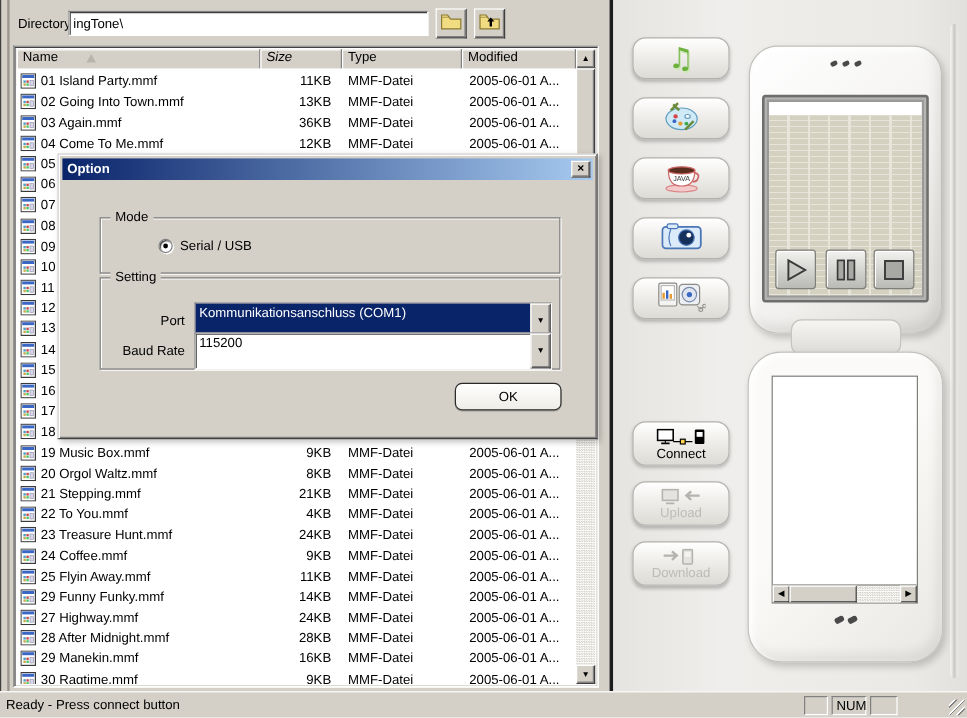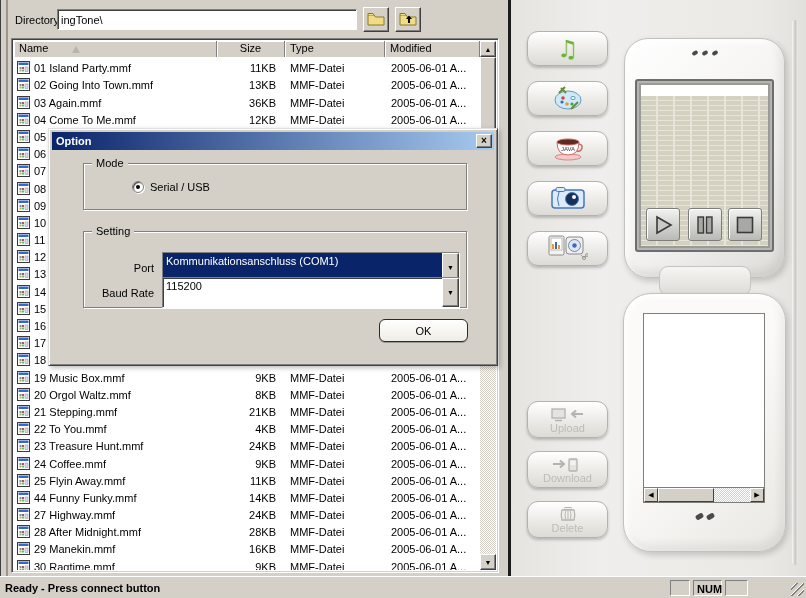--- a/index.html
+++ b/index.html
@@ -20,21 +20,21 @@
     border-top:1px solid #fff; border-left:1px solid #fff; border-bottom:1px solid #404040; border-right:1px solid #404040;
     box-shadow: inset -1px -1px 0 #808080; display:flex; align-items:center; justify-content:center; }
   .tool-btn.b1 { left:354px; } .tool-btn.b2 { left:386px; }
 
   .list-box { position:absolute; left:10px; top:38px; width:488px; height:535px; background:#fff;
     border-top:1px solid #808080; border-left:1px solid #808080; border-bottom:1px solid #fff; border-right:1px solid #fff;
     box-shadow: inset 1px 1px 0 #404040, inset -1px -1px 0 #d4d0c8; }
   .list-head { position:absolute; left:2px; top:2px; right:18px; height:16px; display:flex; background:#d4d0c8; }
   .hcell { height:30px; background:#d4d0c8; border-right:1px solid #808080; border-bottom:1px solid #808080;
     box-shadow: inset 1px 1px 0 #fff; padding:1px 5px 0 5px; white-space:nowrap; overflow:hidden; }
-  .h-name { width:203px; } .h-size { width:68px; text-align:center; } .h-type { width:100px; } .h-mod { flex:1; }
+  .h-name { width:203px; } .h-size { width:68px; text-align:left;font-style:italic; } .h-type { width:100px; } .h-mod { flex:1; }
   .sort-tri { display:inline-block; margin-left:24px; width:0; height:0; border-left:4px solid transparent; border-right:4px solid transparent; border-bottom:7px solid #b8b4aa; position:relative; top:1px; }
 
   .rows { position:absolute; left:2px; top:18px; right:18px; bottom:2px; overflow:hidden; background:#fff; }
   .row { height:17.2px; display:flex; align-items:flex-end; white-space:nowrap; }
   .ficon { width:13px; height:13px; margin:0 4px 0 3px; flex:0 0 13px; }
   .c-name { width:182px; overflow:hidden; } .c-size { width:69px; text-align:right; padding-right:9px; }
   .c-type { width:100px; padding-left:5px; } .c-mod { flex:1; padding-left:6px; }
 
   .vscroll { position:absolute; top:2px; right:2px; width:16px; bottom:2px;
     background:#fff; background-image: conic-gradient(#d4d0c8 25%, transparent 0 50%, #d4d0c8 0 75%, transparent 0); background-size:2px 2px; }
@@ -100,21 +100,21 @@
   
   .dialog { position:absolute; left:48px; top:128px; width:450px; height:238px; background:#d4d0c8; z-index:20;
     border:1px solid; border-color:#dfdfdf #404040 #404040 #dfdfdf; box-shadow: inset 1px 1px 0 #fff, inset -1px -1px 0 #808080, 2px 2px 5px rgba(0,0,0,.25); }
   .titlebar { position:absolute; left:3px; top:3px; right:3px; height:18px;
     background:linear-gradient(to right,#0a246a,#a6caf0); color:#fff; font-weight:bold; font-size:11px;
     display:flex; align-items:center; padding-left:4px; }
   .close-btn { position:absolute; right:2px; top:2px; width:16px; height:14px; background:#d4d0c8; color:#000;
     border-top:1px solid #fff; border-left:1px solid #fff; border-bottom:1px solid #404040; border-right:1px solid #404040;
     box-shadow: inset -1px -1px 0 #808080; display:flex; align-items:center; justify-content:center; font-size:10px; font-weight:bold; line-height:1; }
   .group { position:absolute; left:34px; width:384px; border:1px solid #808080; box-shadow:1px 1px 0 #fff, inset 1px 1px 0 #fff; }
-  .g-mode { top:34px; height:47px; } .g-setting { top:102px; height:77px; }
+  .g-mode { top:52px; height:47px; } .g-setting { top:102px; height:77px; }
   .legend { position:absolute; top:-7px; left:8px; background:#d4d0c8; padding:0 4px; }
   .radio-row { position:absolute; left:48px; top:17px; display:flex; align-items:center; }
   .radio { width:12px; height:12px; border-radius:50%; background:#fff; border:1px solid #808080;
     box-shadow: inset 1px 1px 1px #404040, 1px 1px 0 #fff; position:relative; }
   .radio::after { content:""; position:absolute; left:3px; top:3px; width:4px; height:4px; border-radius:50%; background:#000; }
   .radio-lbl { margin-left:6px; }
   .field-row { position:absolute; left:0; display:flex; align-items:center; width:100%; }
   .fr1 { top:20px; } .fr2 { top:45px; }
   .flabel { width:70px; text-align:right; margin-right:8px; }
   .combo { width:298px; height:31px; display:flex; background:#fff;
@@ -123,21 +123,21 @@
   .combo-field { flex:1; padding:2px 3px; overflow:hidden; white-space:nowrap; }
   .combo-field.sel { background:#0a246a; color:#fff; }
   .combo-arrow { width:17px; background:#d4d0c8; border-top:1px solid #fff; border-left:1px solid #fff;
     border-bottom:1px solid #404040; border-right:1px solid #404040; box-shadow: inset -1px -1px 0 #808080;
     display:flex; align-items:center; justify-content:center; font-size:7px; color:#000; }
   .ok-btn { position:absolute; left:330px; top:190px; width:89px; height:23px; border-radius:6px;
     background:linear-gradient(#ffffff,#efede8); border:1px solid #2b2b2b; box-shadow:0 1px 0 #9b9992;
     display:flex; align-items:center; justify-content:center; font-size:11px; }
 
   
-  .statusbar { position:absolute; left:0; bottom:0; width:806px; height:22px; background:#d4d0c8; border-top:1px solid #fff;font-weight:bold; }
+  .statusbar { position:absolute; left:0; bottom:0; width:806px; height:22px; background:#d4d0c8; border-top:1px solid #fff; }
   .status-text { position:absolute; left:5px; top:5px; }
   .spane { position:absolute; top:3px; height:16px; background:#d4d0c8;
     border-top:1px solid #808080; border-left:1px solid #808080; border-bottom:1px solid #fff; border-right:1px solid #fff;
     padding:2px 3px 0 3px; text-align:center; }
   .p1 { right:116px; width:20px; } .p2 { right:84px; width:29px; } .p3 { right:58px; width:23px; }
   .grip { position:absolute; right:2px; bottom:2px; width:13px; height:13px;
     background: repeating-linear-gradient(135deg, transparent 0 3px, #fff 3px 4px, #808080 4px 5px); }
 </style>
 </head>
 <body>
@@ -609,21 +609,21 @@
               <svg width="13" height="13" viewBox="0 0 13 13">
                 <rect x="0.5" y="0.5" width="12" height="12" fill="#fff" stroke="#3a3a3a"></rect>
                 <rect x="1.5" y="1.5" width="10" height="2.5" fill="#3a66c6"></rect>
                 <rect x="2.5" y="6" width="2" height="2" fill="#4aa0c8"></rect>
                 <rect x="5" y="6" width="2" height="2" fill="#c84a4a"></rect>
                 <rect x="2.5" y="8.5" width="2" height="2" fill="#c8a84a"></rect>
                 <rect x="5" y="8.5" width="2" height="2" fill="#4ac86a"></rect>
                 <rect x="8" y="6" width="3" height="4.5" fill="#d8d8e8" stroke="#8888aa" stroke-width="0.5"></rect>
               </svg>
             </span>
-            <span class="c-name">44 Funny Funky.mmf</span>
+            <span class="c-name">29 Funny Funky.mmf</span>
             <span class="c-size">14KB</span>
             <span class="c-type">MMF-Datei</span>
             <span class="c-mod">2005-06-01 A...</span>
           </div>
           <div class="row">
             <span class="ficon">
               <svg width="13" height="13" viewBox="0 0 13 13">
                 <rect x="0.5" y="0.5" width="12" height="12" fill="#fff" stroke="#3a3a3a"></rect>
                 <rect x="1.5" y="1.5" width="10" height="2.5" fill="#3a66c6"></rect>
                 <rect x="2.5" y="6" width="2" height="2" fill="#4aa0c8"></rect>
@@ -758,49 +758,53 @@
           <rect x="18" y="3" width="17" height="17" rx="3" fill="#eceff4" stroke="#8a8a86"></rect>
           <circle cx="26.5" cy="11.5" r="6" fill="#dfe6f0" stroke="#7a8aa8"></circle>
           <circle cx="26.5" cy="11.5" r="2.2" fill="#3a66c6"></circle>
           <path d="M33 21 Q36 25 38 22" fill="none" stroke="#9a9a96"></path>
           <circle cx="36" cy="24" r="1.6" fill="none" stroke="#9a9a96"></circle>
           <circle cx="39" cy="21" r="1.4" fill="none" stroke="#9a9a96"></circle>
         </svg>
       </span>
     </div>
 
+    <div class="skin-btn action-btn a1">
+      <span>
+        <svg width="44" height="15" viewBox="0 0 44 15">
+          <rect x="2" y="1" width="13" height="9" fill="#fff" stroke="#000" stroke-width="1.3"></rect>
+          <line x1="8.5" y1="10" x2="8.5" y2="12" stroke="#000"></line>
+          <line x1="5" y1="12.5" x2="12" y2="12.5" stroke="#000" stroke-width="1.5"></line>
+          <line x1="15" y1="11" x2="31" y2="11" stroke="#000"></line>
+          <rect x="21" y="9" width="4" height="4" fill="#ffd24a" stroke="#000"></rect>
+          <rect x="33" y="1" width="8" height="12" rx="1" fill="#000"></rect>
+          <rect x="34.5" y="3" width="5" height="4" fill="#fff"></rect>
+        </svg>
+      </span>
+      <span class="albl">Connect</span>
+    </div>
     <div class="skin-btn action-btn a2 disabled">
       <span>
         <svg width="36" height="14" viewBox="0 0 36 14">
           <rect x="2" y="1" width="13" height="9" fill="#e4e3df" stroke="#b4b3af" stroke-width="1.3"></rect>
           <line x1="5" y1="12.5" x2="12" y2="12.5" stroke="#b4b3af" stroke-width="1.5"></line>
           <path d="M33 6 L23 6 M26 2.5 L22 6 L26 9.5" fill="none" stroke="#b4b3af" stroke-width="2"></path>
         </svg>
       </span>
       <span class="albl">Upload</span>
     </div>
     <div class="skin-btn action-btn a3 disabled">
       <span>
         <svg width="36" height="14" viewBox="0 0 36 14">
           <path d="M3 6 L13 6 M10 2.5 L14 6 L10 9.5" fill="none" stroke="#b4b3af" stroke-width="2"></path>
           <rect x="19" y="1" width="8" height="12" rx="1" fill="#e4e3df" stroke="#b4b3af" stroke-width="1.3"></rect>
           <rect x="20.5" y="3" width="5" height="4" fill="#f4f3ef"></rect>
         </svg>
       </span>
       <span class="albl">Download</span>
-    </div>
-    <div class="skin-btn action-btn a4 disabled">
-      <span>
-        <svg width="20" height="15" viewBox="0 0 20 15">
-          <rect x="7" y="0.5" width="6" height="2" fill="none" stroke="#b4b3af"></rect>
-          <path d="M4 3 Q2.5 8 4 13 L16 13 Q17.5 8 16 3 Z" fill="none" stroke="#b4b3af" stroke-width="1.3"></path>
-          <path d="M7.5 4 Q6.5 8 7.5 12 M10 4 L10 12 M12.5 4 Q13.5 8 12.5 12" fill="none" stroke="#b4b3af"></path>
-        </svg>
-      </span>
-      <span class="albl">Delete</span>
     </div>
 
     <div class="phone-top">
       <div class="spk">
           <i></i>
           <i></i>
           <i></i>
         </div>
       <div class="screen">
         <div class="screen-inner">

